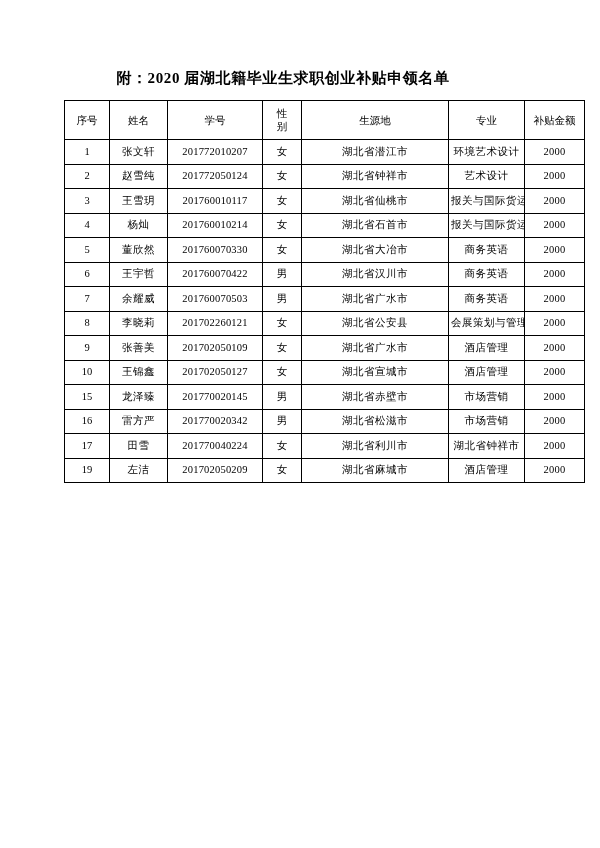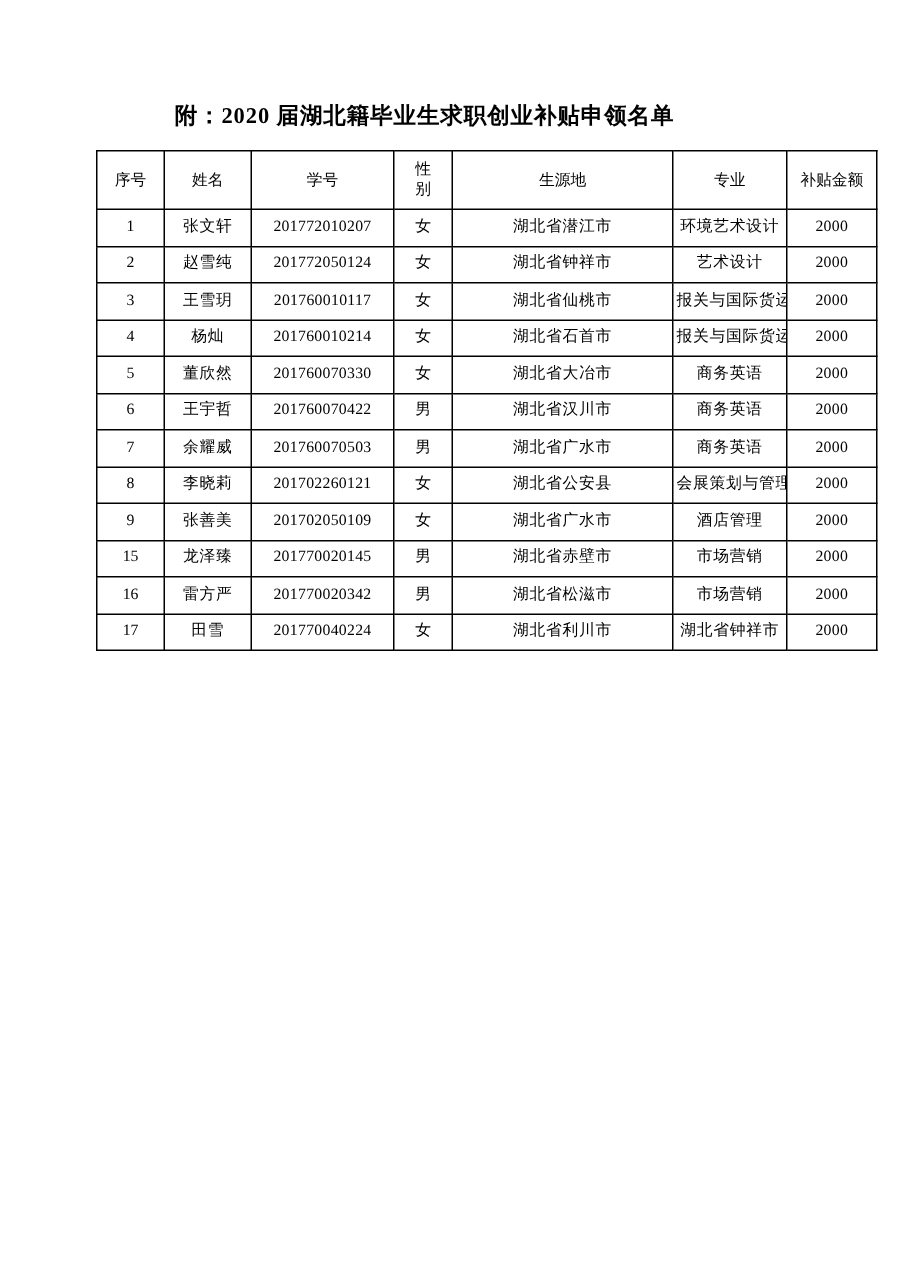--- a/index.html
+++ b/index.html
@@ -209,20 +209,29 @@
           <tr>
             <td class="cell-index">9</td>
             <td class="cell-name">张善美</td>
             <td class="cell-sid">201702050109</td>
             <td class="cell-gender">女</td>
             <td class="cell-origin">湖北省广水市</td>
             <td class="cell-major">酒店管理</td>
             <td class="cell-amount">2000</td>
           </tr>
           <tr>
+            <td class="cell-index">10</td>
+            <td class="cell-name">王锦鑫</td>
+            <td class="cell-sid">201702050127</td>
+            <td class="cell-gender">女</td>
+            <td class="cell-origin">湖北省宣城市</td>
+            <td class="cell-major">酒店管理</td>
+            <td class="cell-amount">2000</td>
+          </tr>
+          <tr>
             <td class="cell-index">15</td>
             <td class="cell-name">龙泽臻</td>
             <td class="cell-sid">201770020145</td>
             <td class="cell-gender">男</td>
             <td class="cell-origin">湖北省赤壁市</td>
             <td class="cell-major">市场营销</td>
             <td class="cell-amount">2000</td>
           </tr>
           <tr>
             <td class="cell-index">16</td>
@@ -235,17 +244,26 @@
           </tr>
           <tr>
             <td class="cell-index">17</td>
             <td class="cell-name">田雪</td>
             <td class="cell-sid">201770040224</td>
             <td class="cell-gender">女</td>
             <td class="cell-origin">湖北省利川市</td>
             <td class="cell-major">湖北省钟祥市</td>
             <td class="cell-amount">2000</td>
           </tr>
+          <tr>
+            <td class="cell-index">19</td>
+            <td class="cell-name">左洁</td>
+            <td class="cell-sid">201702050209</td>
+            <td class="cell-gender">女</td>
+            <td class="cell-origin">湖北省麻城市</td>
+            <td class="cell-major">酒店管理</td>
+            <td class="cell-amount">2000</td>
+          </tr>
         </tbody>
     </table>
   </div>
 
 </div>
 
 </body></html>

